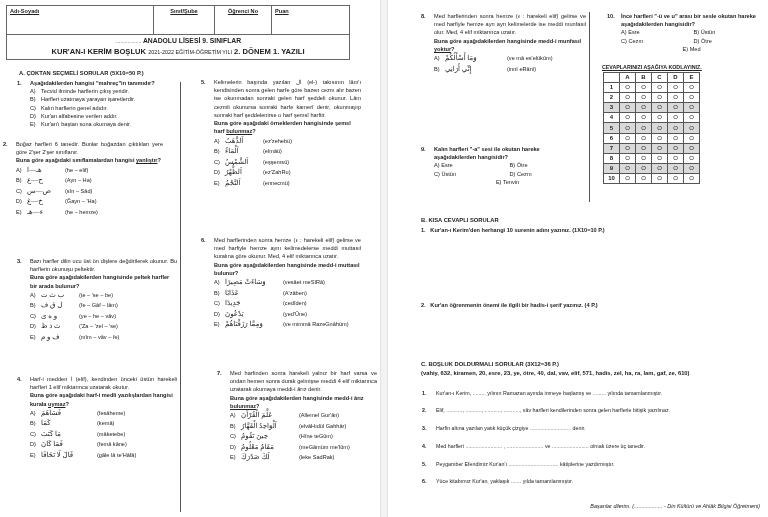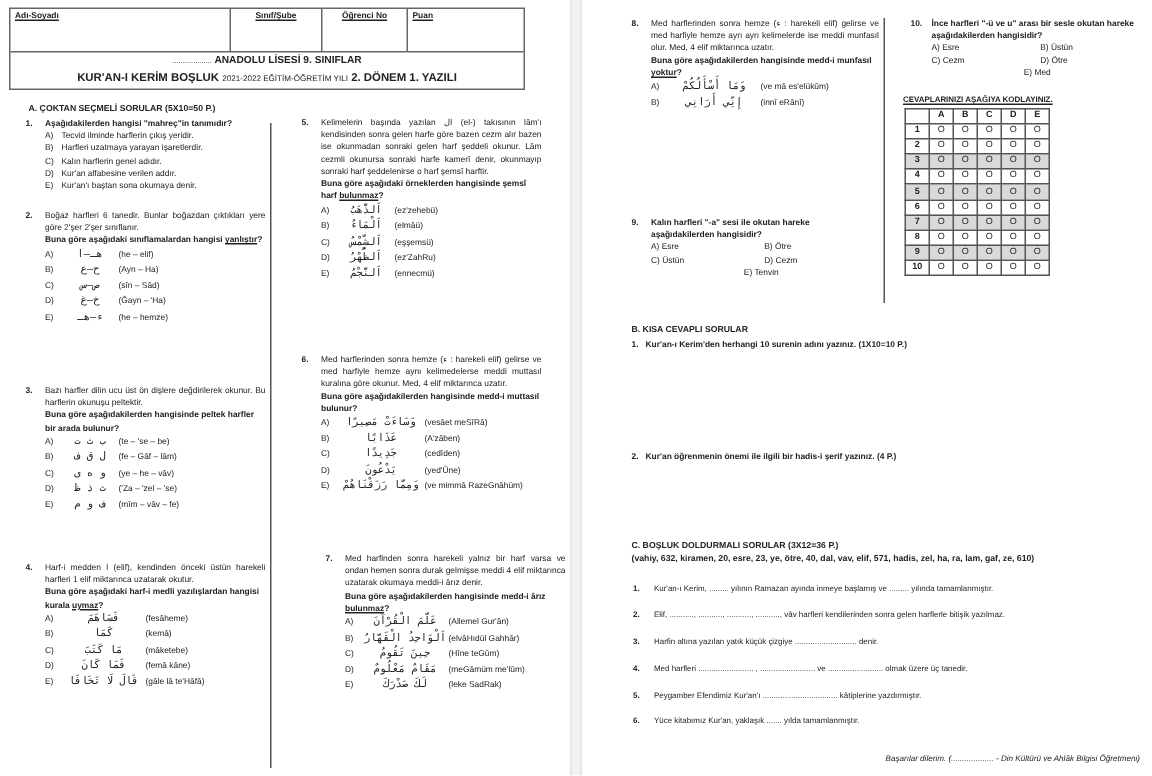--- a/index.html
+++ b/index.html
@@ -30,21 +30,21 @@
   .col-divider { position: absolute; width: 1px; background: #555; }
 
   .q { position: absolute; font-size: 5.6px; line-height: 8.2px; }
   .q .num { position: absolute; left: 0; top: 0; font-weight: bold; }
   .q .body { margin-left: 13px; }
   .q .stem { text-align: justify; }
   .q .bold { font-weight: bold; }
   .q u { text-decoration: underline; }
   .opt { display: flex; align-items: center; height: 10.5px; }
   .opt .lt { width: 11px; }
-  .opt .ar { width: 38px; font-family: Liberation Mono, monospace; font-size: 7px; direction: rtl; text-align: center; unicode-bidi: plaintext; }
+  .opt .ar { width: 38px; font-family: Liberation Serif, serif; font-size: 7px; direction: rtl; text-align: left; unicode-bidi: plaintext; }
   .opt .tr { flex: 1; }
   .opt.text-opt { height: 8.2px; }
   .two-col { display: grid; grid-template-columns: 1fr 1fr; column-gap: 4px; }
   .center-line { text-align: center; }
 
   
   .grid-title { position: absolute; left: 602px; top: 64px; font-size: 5.3px; font-weight: bold; text-decoration: underline; }
   table.ans { position: absolute; left: 603px; top: 72px; border-collapse: collapse; font-size: 6px; }
   table.ans td, table.ans th { border: 1px solid #555; width: 16px; height: 10.1px; text-align: center; font-weight: normal; padding: 0; line-height: 9px; }
   table.ans th { font-weight: bold; }
@@ -101,21 +101,21 @@
         <span class="lt">D)</span>
         <span class="tr">Kur'an alfabesine verilen addır.</span>
       </div>
     <div class="opt text-opt">
         <span class="lt">E)</span>
         <span class="tr">Kur'an'ı baştan sona okumaya denir.</span>
       </div>
   </div>
 </div>
 
-<div class="q" style="left:17px;top:140px;width:160px;">
+<div class="q" style="left:3px;top:140px;width:160px;">
   <span class="num">2.</span>
   <div class="body">
     <div class="stem">Boğaz harfleri 6 tanedir. Bunlar boğazdan çıktıkları yere göre 2'şer 2'şer sınıflanır.</div>
     <div class="bold"><span>Buna göre aşağıdaki sınıflamalardan hangisi</span> <u>yanlıştır</u>?</div>
     <div class="opt">
         <span class="lt">A)</span>
         <span class="ar">هـ—ا</span>
         <span class="tr">(he – elif)</span>
       </div>
     <div class="opt">

